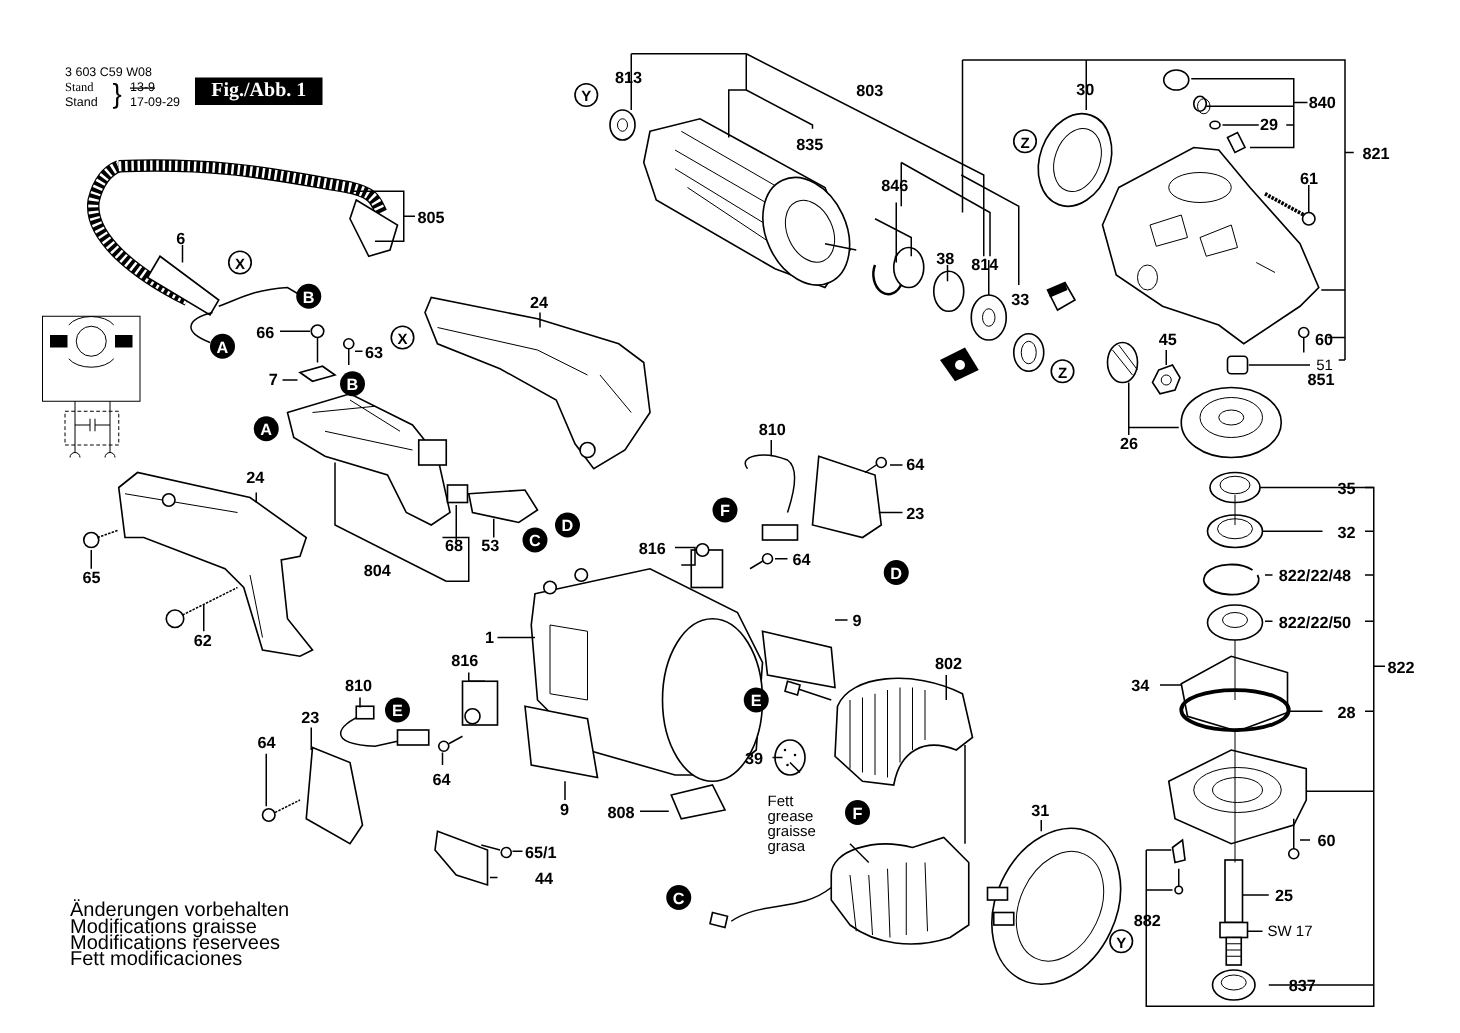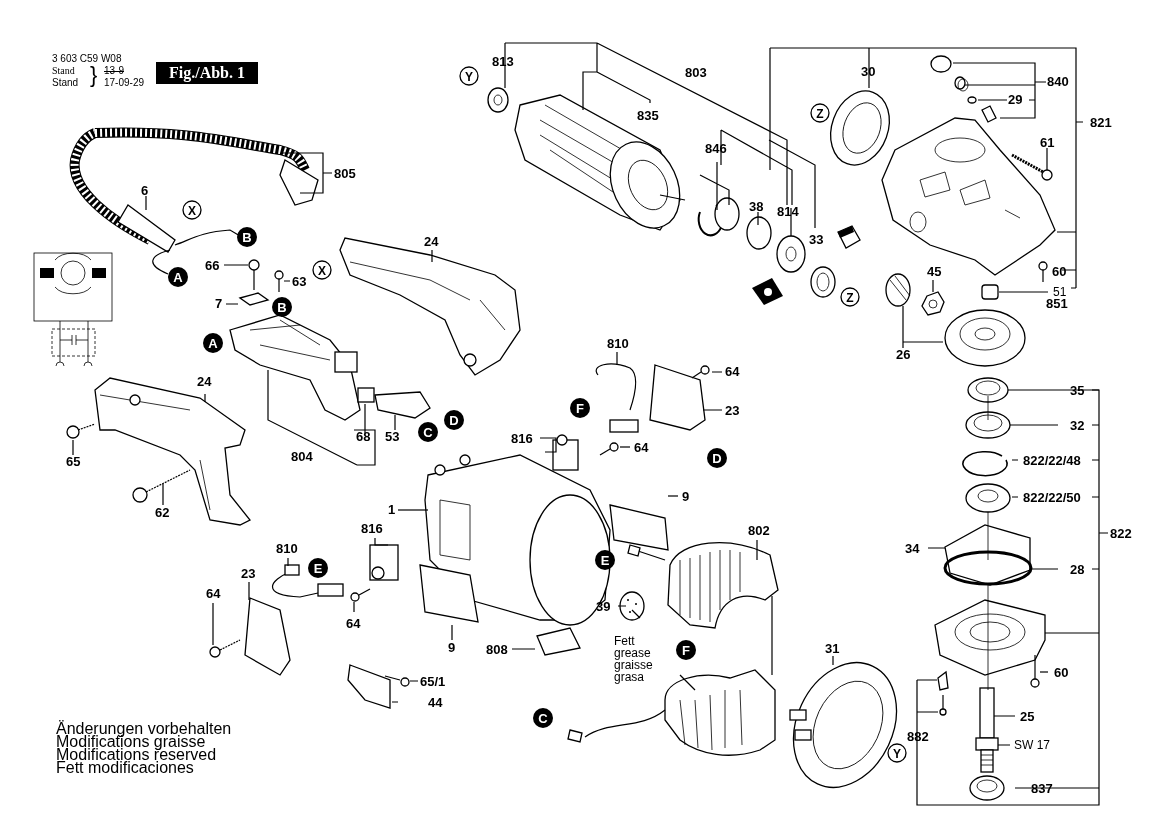--- a/index.html
+++ b/index.html
@@ -27,21 +27,21 @@
 <div class="hdr code">3 603 C59 W08</div>
 <div class="hdr stand">Stand</div>
 <div class="hdr issue">Stand</div>
 <div class="brace">}</div>
 <div class="hdr oldrev">13-9</div>
 <div class="hdr newrev">17-09-29</div>
 <div class="fig">Fig./Abb. 1</div>
 
 <div class="foot" style="top:722px">Änderungen vorbehalten</div>
 <div class="foot" style="top:735px">Modifications graisse</div>
-<div class="foot" style="top:748px">Modifications reserved</div>
+<div class="foot" style="top:748px">Modifications reservees</div>
 <div class="foot" style="top:761px">Fett modificaciones</div>
 
 <svg id="dwg" width="1168" height="826" viewBox="0 0 1168 826" xmlns="http://www.w3.org/2000/svg">
 
   <g>
     <path class="part" d="M150,240 C110,220 70,190 75,160 C80,140 90,135 95,133" style="stroke-width:10;stroke:#000;fill:none"></path>
     <path d="M150,240 C110,220 70,190 75,160 C80,140 90,135 95,133" style="stroke-width:8;stroke:#fff;fill:none" stroke-dasharray="2 3"></path>
     <path d="M95,133 C180,130 220,140 280,150 C300,155 300,160 305,170" style="stroke-width:10;stroke:#000;fill:none"></path>
     <path d="M95,133 C180,130 220,140 280,150 C300,155 300,160 305,170" style="stroke-width:8;stroke:#fff;fill:none" stroke-dasharray="2 3"></path>
     <path class="part" d="M128,205 L175,240 L168,252 L118,222 Z"></path>

